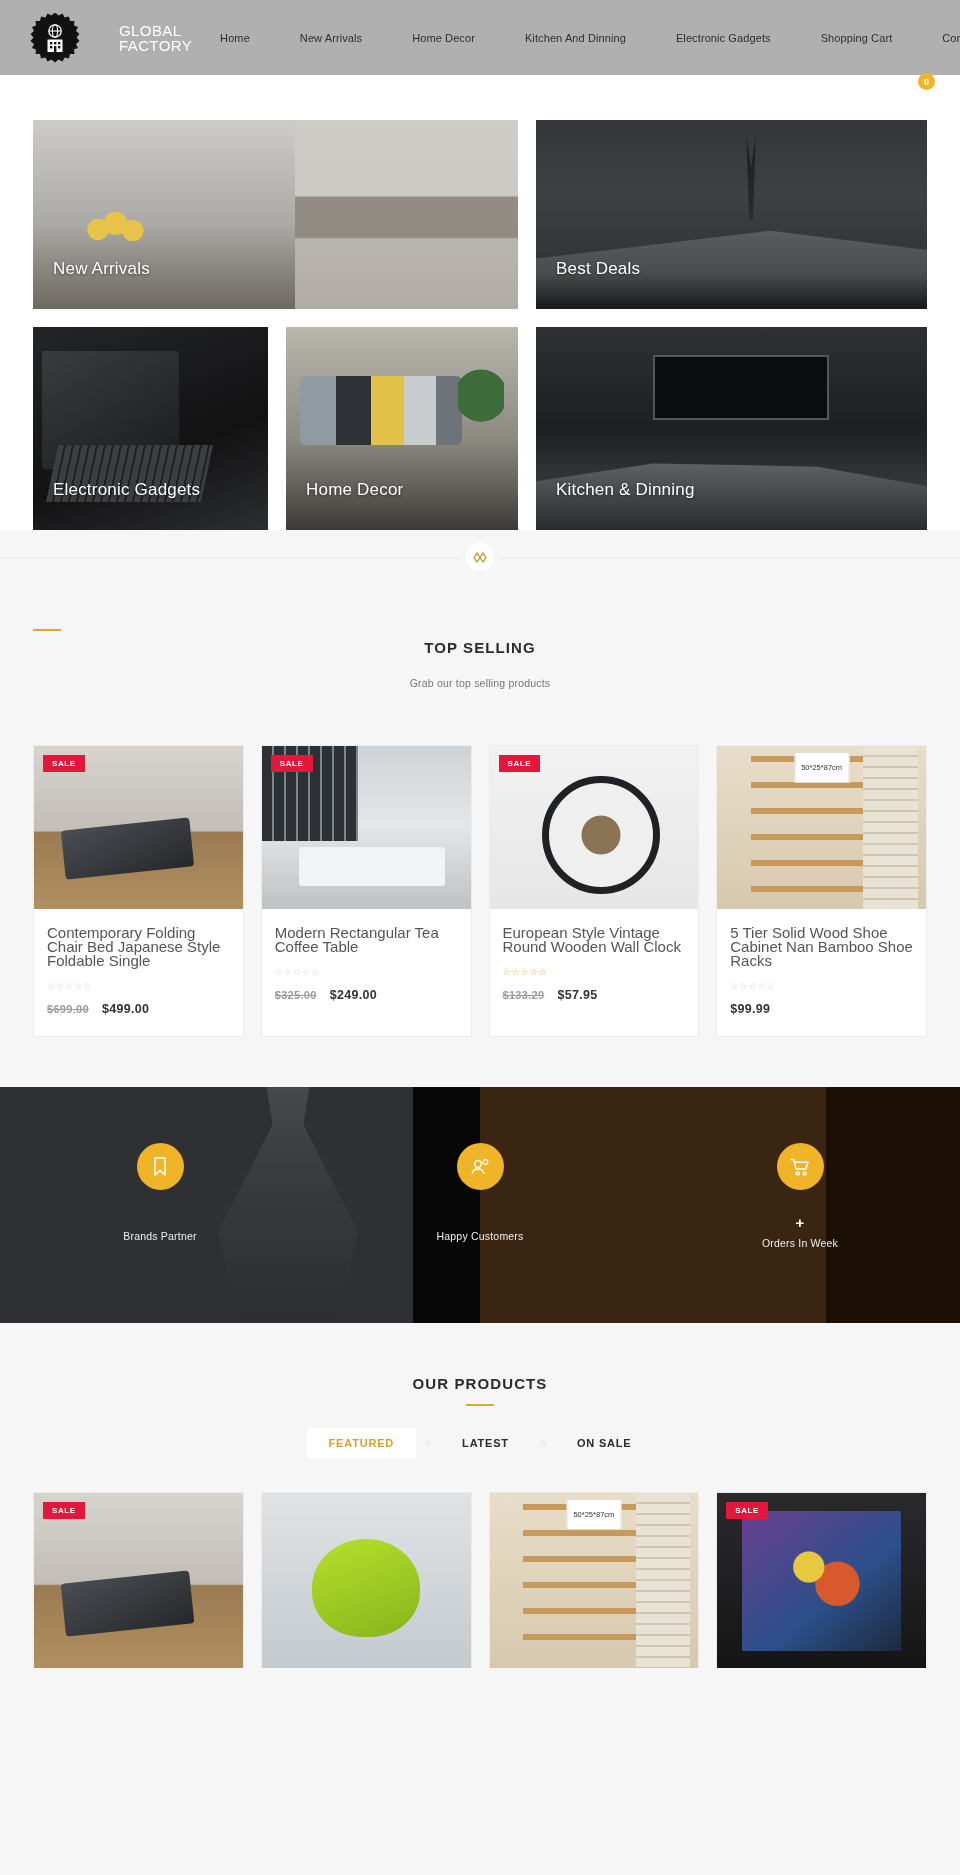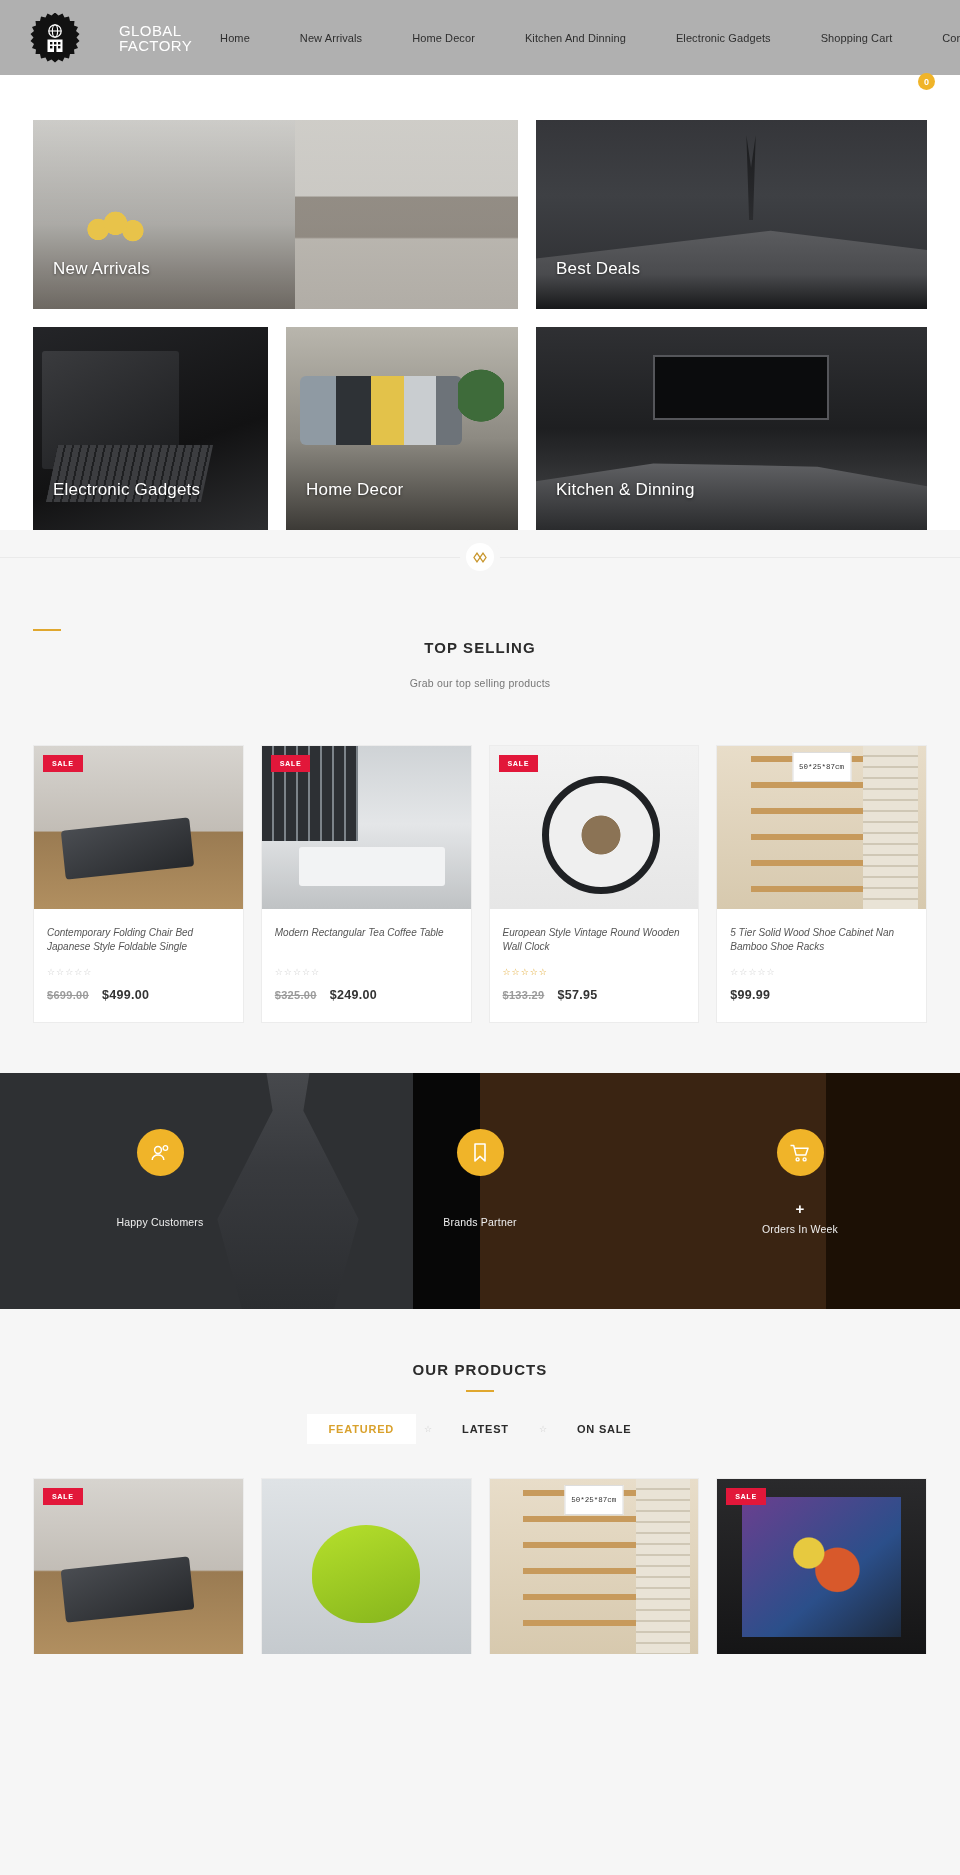--- a/index.html
+++ b/index.html
@@ -209,40 +209,38 @@
     background: #fff;
     border: 1px solid #ececec;
     display: flex;
     flex-direction: column;
   }
   .prod-media {
     position: relative;
     height: 163px;
     overflow: hidden;
     background: #0369a1;
-    font-family: Liberation Mono, monospace;
   }
   .prod-media .art { position:absolute; inset:0; }
   .sale-tag {
     position: absolute; left: 9px; top: 9px;
     background: #e2173a;
     color: #fff;
     font-size: 8px;
     font-weight: 700;
     letter-spacing: .6px;
     padding: 4px 9px;
     z-index: 4;
   }
   .prod-body { padding: 17px 13px 20px 13px; }
   .prod-title {
-    font-size: 10px;
+    font-size: 15px;
     line-height: 14px;
     color: #555;
     min-height: 28px;
-    font-style: italic;
   }
   .stars { margin-top: 13px; font-size: 9px; letter-spacing: 1px; color: #cfcfcf; }
   .stars.filled { color: #e0a72e; }
   .prices { margin-top: 11px; display: flex; align-items: baseline; gap: 13px; }
   .price-old {
     font-size: 11px; color: #9b9b9b; text-decoration: line-through; font-weight: 700;
     letter-spacing: .3px;
   }
   .price-new { font-size: 12.5px; color: #333; font-weight: 700; letter-spacing: .3px; }
 
@@ -482,38 +480,38 @@
       </div>
     </div>
   </div>
 </div>
 
 <div class="stats">
   <div class="vase"></div>
 
   <div class="stat">
     <div class="stat-icon">
+      <svg width="16" height="22" viewBox="0 0 16 22">
+        <path d="M3 2h10v17l-5-4.6L3 19Z" fill="none" stroke="#fff" stroke-width="1.6" stroke-linejoin="round"></path>
+      </svg>
+    </div>
+    <div class="stat-count"></div>
+    <div class="stat-label">Brands Partner</div>
+  </div>
+
+  <div class="stat">
+    <div class="stat-icon">
       <svg width="22" height="20" viewBox="0 0 22 20">
         <circle cx="9" cy="7" r="3.4" fill="none" stroke="#fff" stroke-width="1.5"></circle>
         <path d="M3.2 17c0-3.2 2.6-5 5.8-5s5.8 1.8 5.8 5" fill="none" stroke="#fff" stroke-width="1.5"></path>
         <circle cx="16.4" cy="5" r="2.3" fill="none" stroke="#fff" stroke-width="1.3"></circle>
       </svg>
     </div>
     <div class="stat-count"></div>
     <div class="stat-label">Happy Customers</div>
-  </div>
-
-  <div class="stat">
-    <div class="stat-icon">
-      <svg width="16" height="22" viewBox="0 0 16 22">
-        <path d="M3 2h10v17l-5-4.6L3 19Z" fill="none" stroke="#fff" stroke-width="1.6" stroke-linejoin="round"></path>
-      </svg>
-    </div>
-    <div class="stat-count"></div>
-    <div class="stat-label">Brands Partner</div>
   </div>
 
   <div class="stat">
     <div class="stat-icon">
       <svg width="22" height="20" viewBox="0 0 22 20">
         <path d="M1.5 2.5h3.2l2.4 9.6h9.6L19 5.2H5.6" fill="none" stroke="#fff" stroke-width="1.5" stroke-linejoin="round"></path>
         <circle cx="8.6" cy="16.4" r="1.5" fill="none" stroke="#fff" stroke-width="1.4"></circle>
         <circle cx="15.6" cy="16.4" r="1.5" fill="none" stroke="#fff" stroke-width="1.4"></circle>
       </svg>
     </div>

